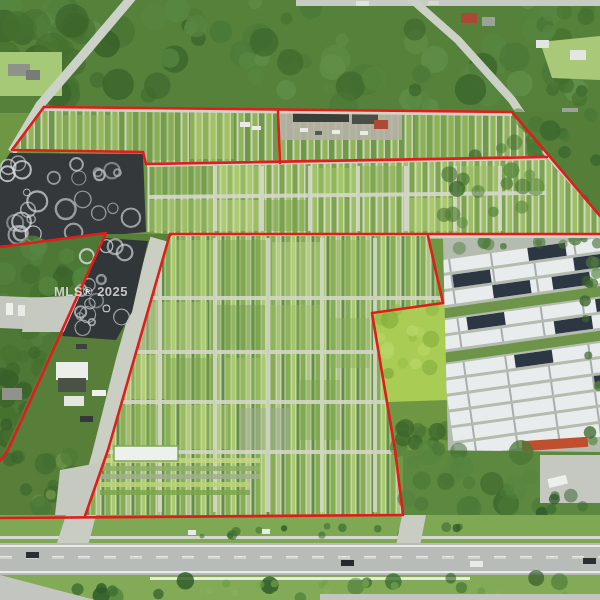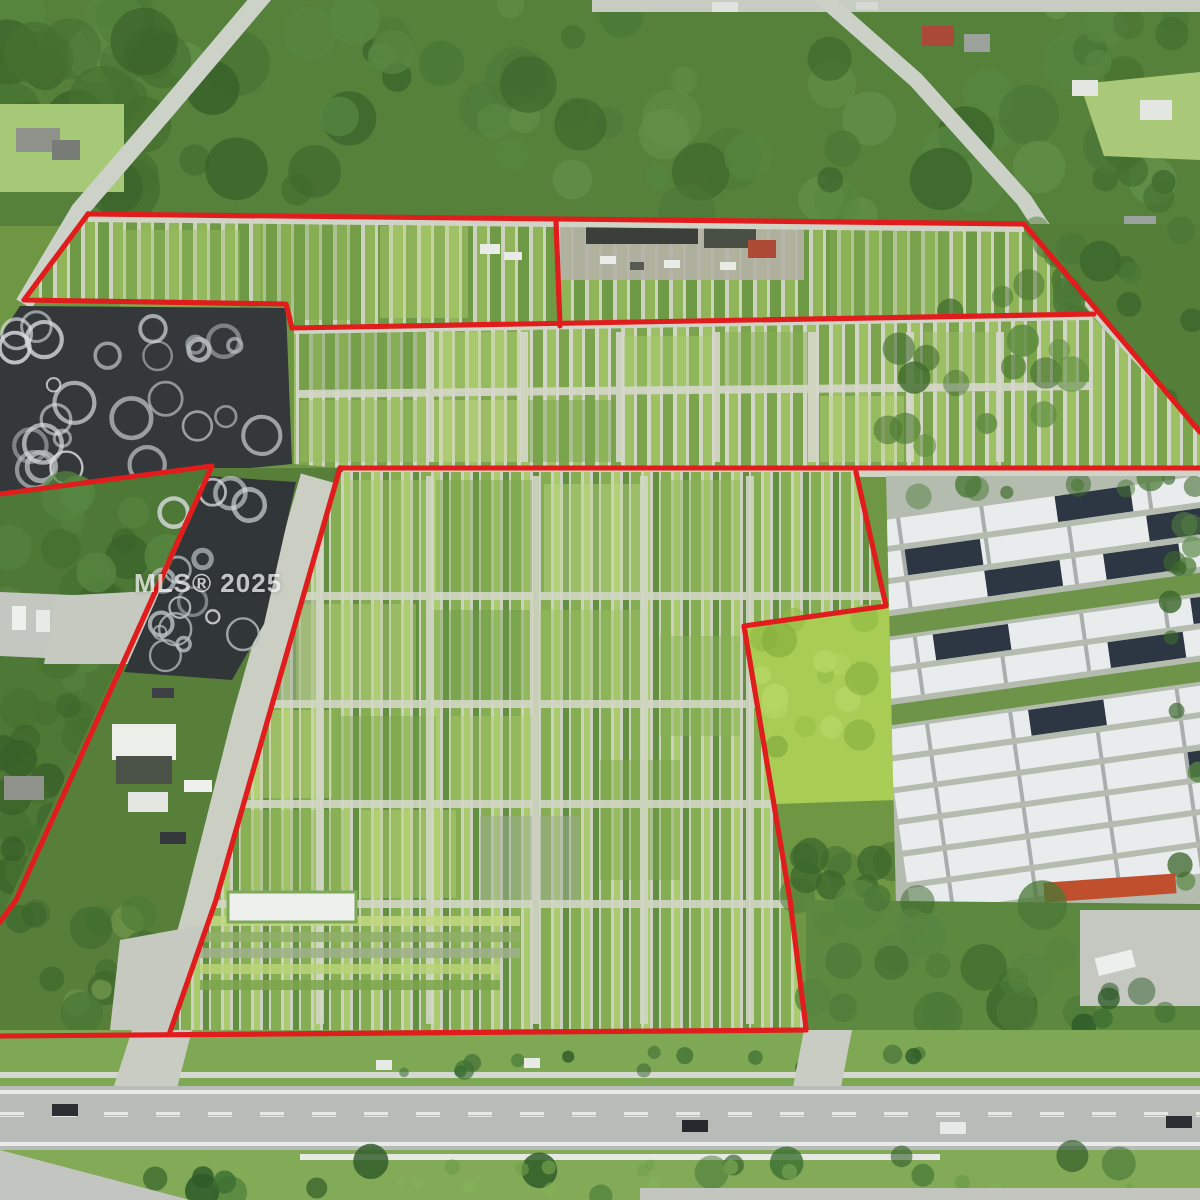--- a/index.html
+++ b/index.html
@@ -1,19 +1,19 @@
 <!DOCTYPE html>
 <html><head>
 <meta charset="utf-8">
 <style>
   html,body{margin:0;padding:0;background:#222;}
   #stage{position:relative;width:600px;height:600px;overflow:hidden;
          font-family:"Liberation Sans",sans-serif;background:#6f9743;}
   #stage svg{position:absolute;left:0;top:0;}
-  .watermark{position:absolute;left:19px;top:284px;font-size:13px;font-weight:600;
+  .watermark{position:absolute;left:6px;top:284px;font-size:13px;font-weight:600;
              letter-spacing:.5px;color:rgba(255,255,255,.72);
              text-shadow:0 0 2px rgba(0,0,0,.25);user-select:none;padding-left:48px;}
 </style>
 </head>
 <body>
 
 <div id="stage">
 <svg width="600" height="600" viewBox="0 0 600 600">
   <defs>
     <pattern id="patN" patternUnits="userSpaceOnUse" width="14" height="10">

